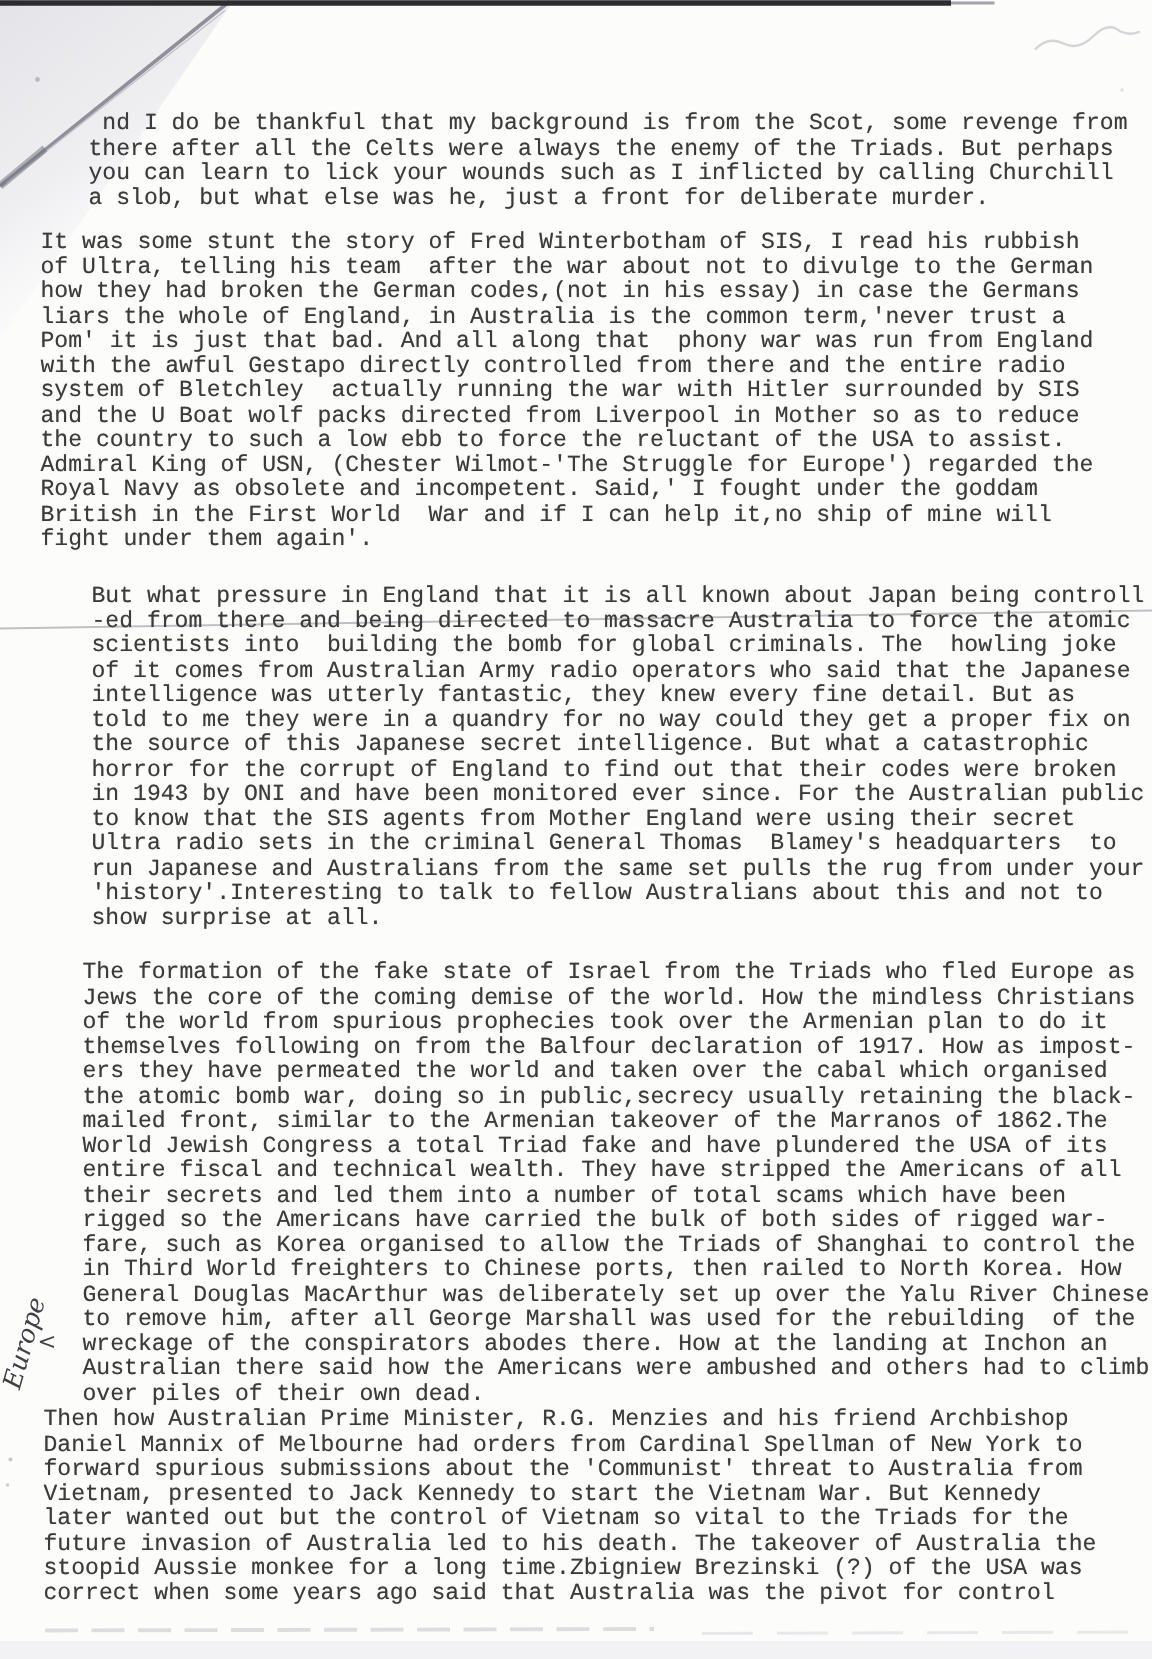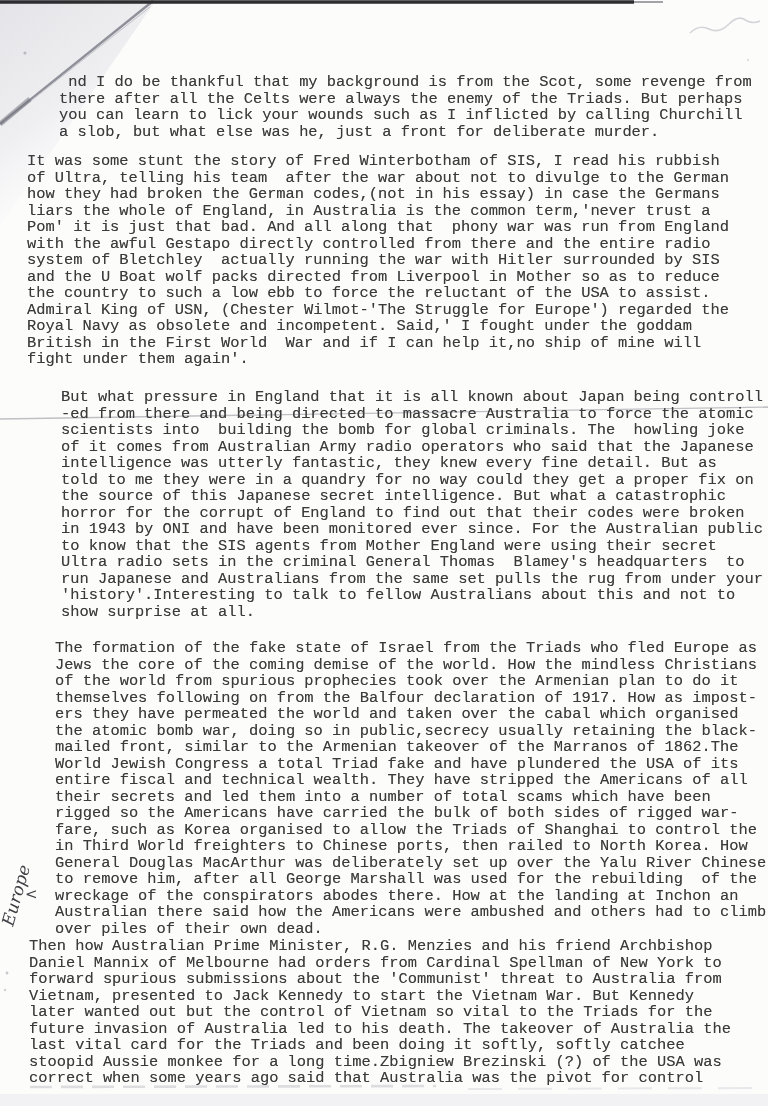--- a/index.html
+++ b/index.html
@@ -125,18 +125,17 @@
       <div class="line">Australian there said how the Americans were ambushed and others had to climb</div>
       <div class="line">over piles of their own dead.</div>
     </div>
   <div class="para p5">
       <div class="line">Then how Australian Prime Minister, R.G. Menzies and his friend Archbishop</div>
       <div class="line">Daniel Mannix of Melbourne had orders from Cardinal Spellman of New York to</div>
       <div class="line">forward spurious submissions about the 'Communist' threat to Australia from</div>
       <div class="line">Vietnam, presented to Jack Kennedy to start the Vietnam War. But Kennedy</div>
       <div class="line">later wanted out but the control of Vietnam so vital to the Triads for the</div>
       <div class="line">future invasion of Australia led to his death. The takeover of Australia the</div>
-      <div class="line">last vital card for the Triads and been doing it softly, softly catchee</div>
       <div class="line">stoopid Aussie monkee for a long time.Zbigniew Brezinski (?) of the USA was</div>
       <div class="line">correct when some years ago said that Australia was the pivot for control</div>
     </div>
 
 </div>
 
 </body></html>

